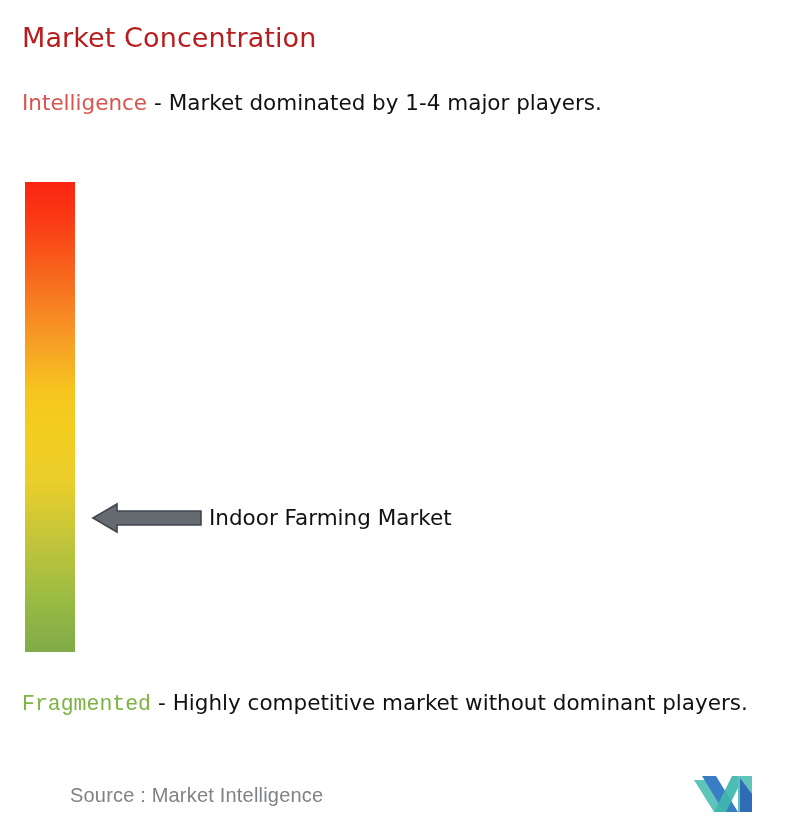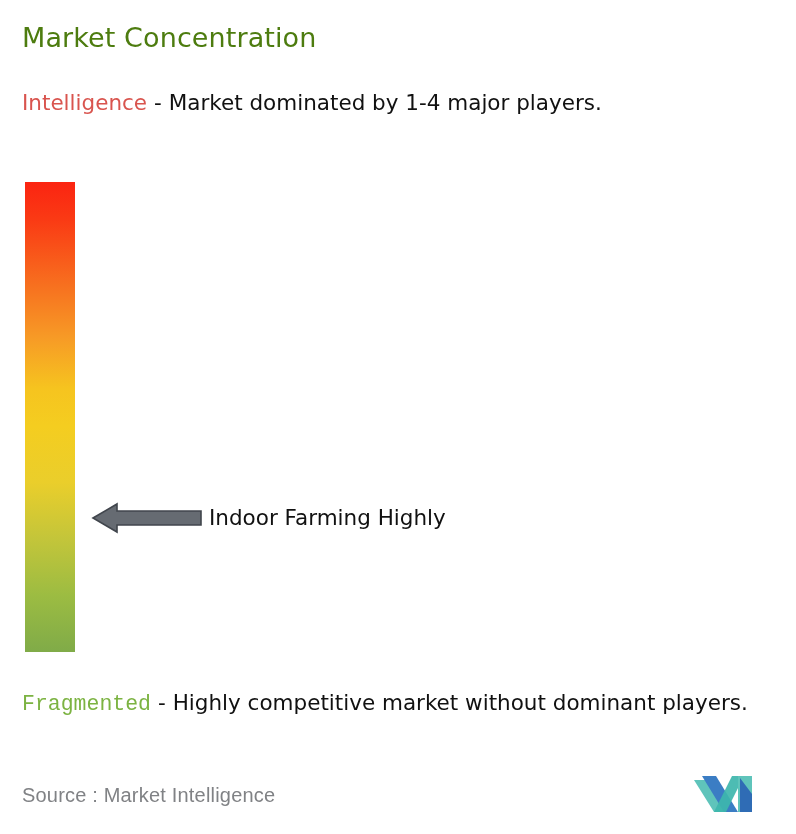--- a/index.html
+++ b/index.html
@@ -25,21 +25,21 @@
     background: #ffffff;
   }
 
   
   .page-title {
     position: absolute;
     left: 22px;
     top: 21px;
     font-size: 27px;
     line-height: 34px;
-    color: #4d7c0f;
+    color: #b91c1c;
     letter-spacing: 0.1px;
     white-space: nowrap;
   }
 
   
   .desc-top {
     position: absolute;
     left: 22px;
     top: 87px;
     width: 740px;
@@ -118,21 +118,21 @@
   .source-line {
     position: absolute;
     left: 22px;
     top: 781px;
     font-size: 20px;
     line-height: 28px;
     color: #808285;
     white-space: nowrap;
     font-family: "Liberation Sans", "DejaVu Sans", sans-serif;
   }
-  .source-label { letter-spacing: 0.2px; }
+  .source-label { letter-spacing: 0.2px; margin-left: 48px; }
   .source-value { letter-spacing: 0.2px; }
 
   .brand-logo {
     position: absolute;
     left: 692px;
     top: 772px;
     width: 72px;
     height: 42px;
   }
   .brand-logo svg { display: block; }
@@ -150,21 +150,21 @@
   </div>
 
   <div class="scale-bar"></div>
 
   <div class="pointer-arrow">
     <svg width="112" height="36" viewBox="0 0 112 36" xmlns="http://www.w3.org/2000/svg">
       <polygon points="2,18 26,4 26,11 110,11 110,25 26,25 26,32" fill="#666b72" stroke="#41464d" stroke-width="1.6" stroke-linejoin="miter"></polygon>
     </svg>
   </div>
 
-  <div class="arrow-label">Indoor Farming Highly</div>
+  <div class="arrow-label">Indoor Farming Market</div>
 
   <div class="desc-bottom">
     <span class="term-fragmented">Fragmented</span><span class="desc-gap"></span><span>-</span>
     <span>Highly competitive market without dominant players.</span>
   </div>
 
   <div class="source-line">
     <span class="source-label">Source :</span>
     <span class="source-value">Market Intelligence</span>
   </div>

